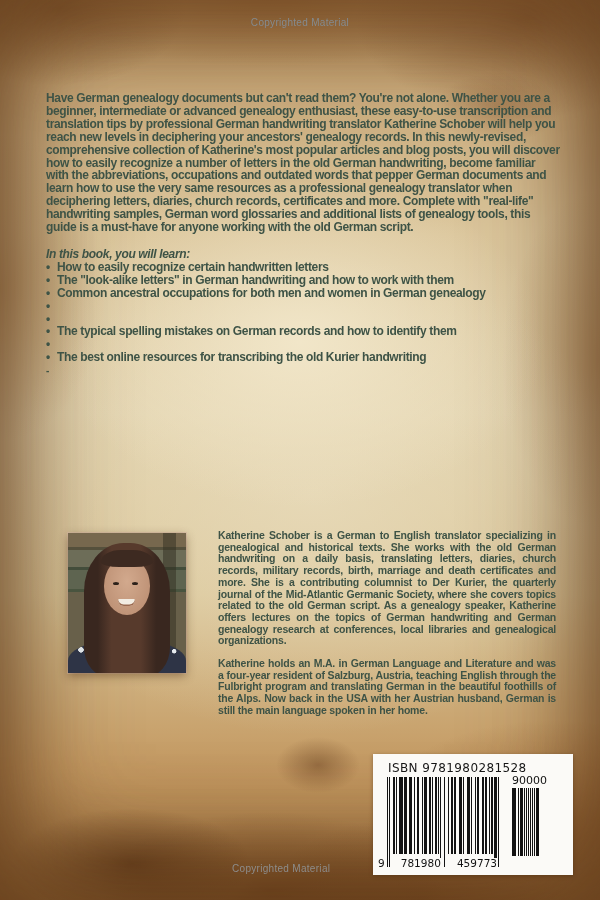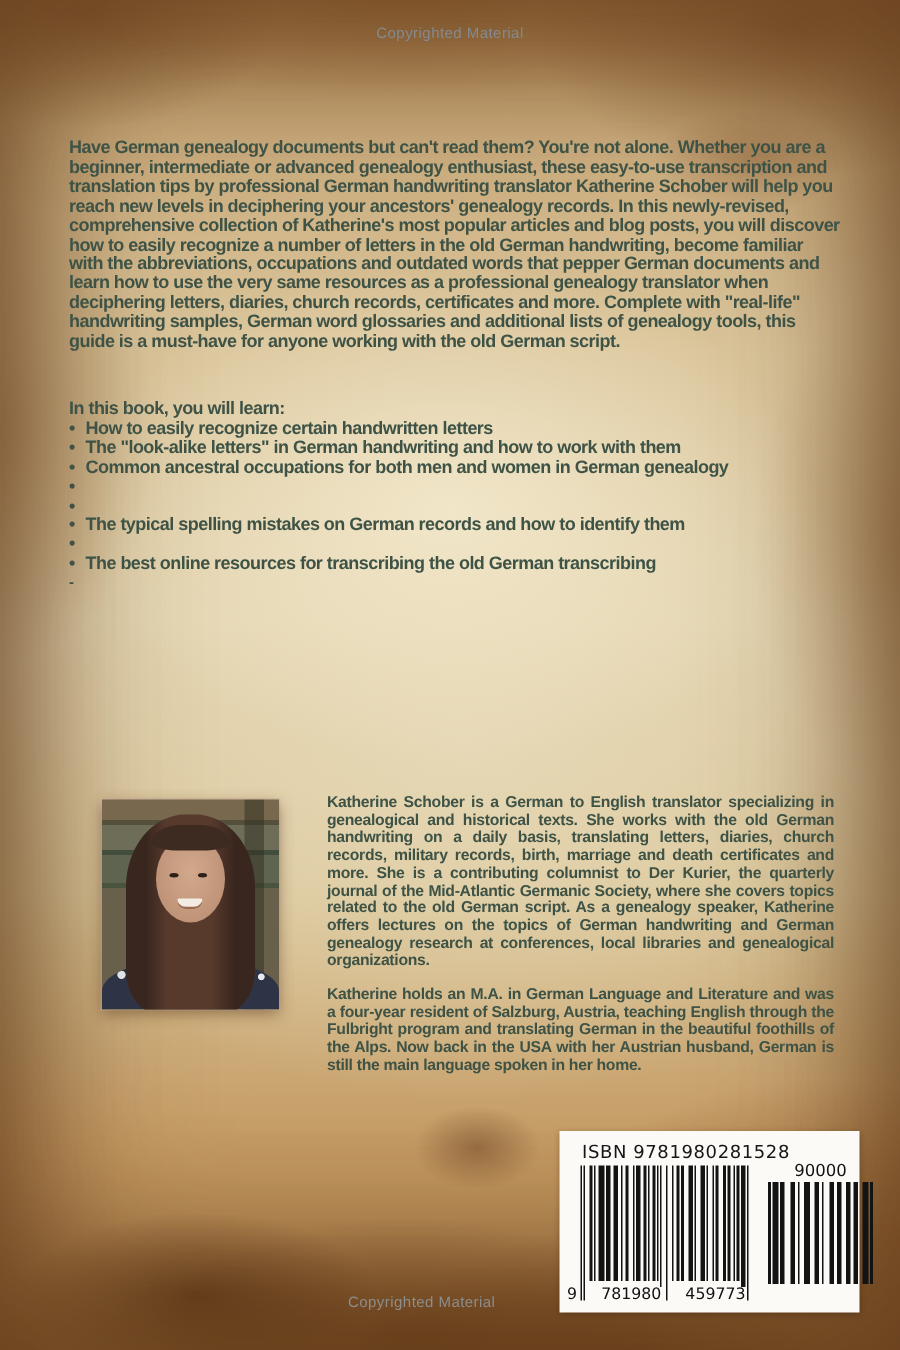--- a/index.html
+++ b/index.html
@@ -32,21 +32,21 @@
     font-size:10px; letter-spacing:.3px; font-weight:400;
   }
   .copyright.top  { top:17px;  color:rgba(132,140,148,.95); }
   .copyright.bottom { top:863px; width:auto; left:232px; color:rgba(148,157,165,.8); }
 
   .blurb {
     position:absolute; left:46px; top:92px; width:514px;
     color:#3e5346; font-weight:700; font-size:12px; line-height:12.9px; letter-spacing:-.35px;
   }
   .blurb p { margin:0; }
-  .blurb .intro   { margin-top:32px; }
+  .blurb .intro   { margin-top:14px;font-style:italic; }
   .bullet-line { display:flex; }
   .bullet-line .dot { width:11px; flex:none; }
   .blurb .stray   { margin-top:3px; font-size:10px; line-height:8px; }
   .blurb .more    { margin-top:4px; }
   .blurb .closing { margin-top:13px; }
 
   
   .photo {
     position:absolute; left:68px; top:533px; width:118px; height:140px; overflow:hidden;
     background:linear-gradient(180deg,#77684e 0,#77684e 14px,#55503c 14px,#55503c 17px,#6d6d58 17px,#6d6d58 34px,#434d3b 34px,#434d3b 37px,#5e6450 37px,#5e6450 56px,#49543f 56px,#49543f 59px,#68604a 59px,#68604a 100%);
@@ -96,21 +96,21 @@
   
   .barcode-box {
     position:absolute; left:373px; top:754px; width:200px; height:121px;
     background:#fbfaf7; box-shadow:0 1px 4px rgba(60,35,12,.4);
   }
   .isbn-label {
     position:absolute; top:7px; left:15px;
     font-family:"DejaVu Sans", sans-serif; font-size:12px; color:#161616; letter-spacing:.4px;
   }
   .ean  { position:absolute; left:14px;  top:23px; width:112px; height:90px; }
-  .supp { position:absolute; left:139px; top:23px; width:70px;  height:90px; }
+  .supp { position:absolute; left:139px; top:23px; width:27px;  height:90px; }
   .barwrap { position:absolute; inset:0; }
   .bar { position:absolute; top:0; background:#131313; }
   .ean-digits {
     position:absolute; bottom:-2px; left:-10px; right:1px; display:flex; justify-content:space-between;
     font-family:"DejaVu Sans", sans-serif; font-size:10.5px; color:#111;
   }
   .ean-digits span { background:#fbfaf7; padding:0 1px; line-height:11px; }
   .supp-num {
     position:absolute; top:-3px; left:0; right:0; text-align:center;
     font-family:"DejaVu Sans", sans-serif; font-size:11px; color:#111;
@@ -148,21 +148,21 @@
         </div>
         <div class="bullet-line">
           <span class="dot">•</span>
           <span>The typical spelling mistakes on German records and how to identify them</span>
         </div>
         <div class="bullet-line">
           <span class="dot">•</span>
         </div>
         <div class="bullet-line">
           <span class="dot">•</span>
-          <span>The best online resources for transcribing the old German transcribing</span>
+          <span>The best online resources for transcribing the old Kurier handwriting</span>
         </div>
       </div>
     <p class="stray">-</p>
   </div>
 
   <div class="photo">
     <div class="post"></div>
     <div class="neck"></div>
     <div class="shoulders"></div>
     <div class="hair"></div>

